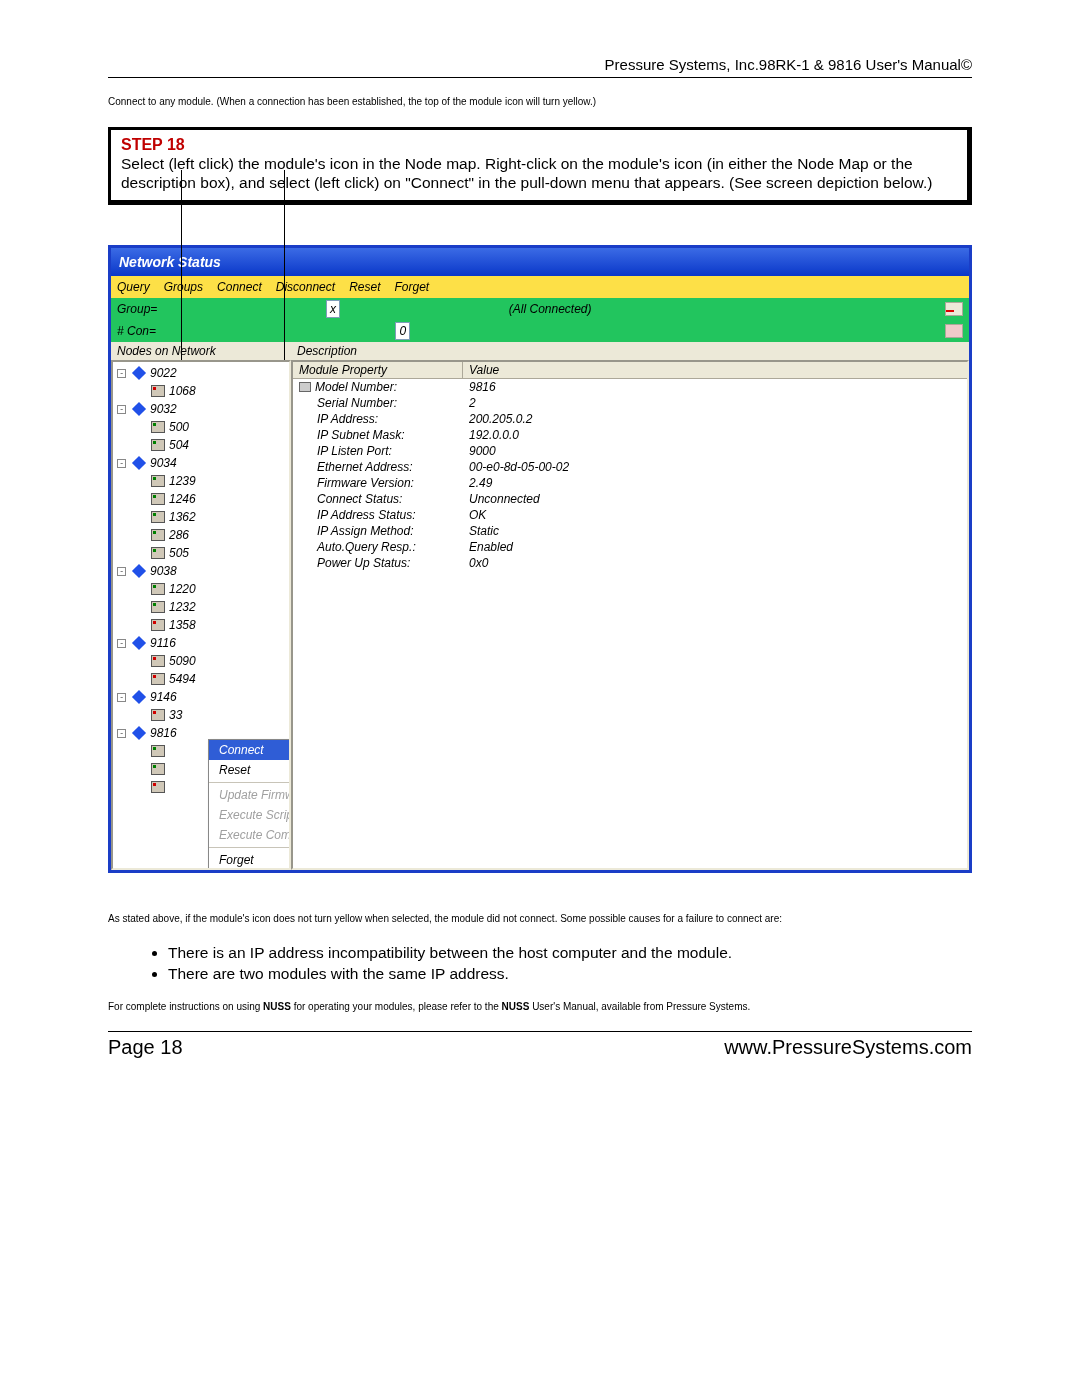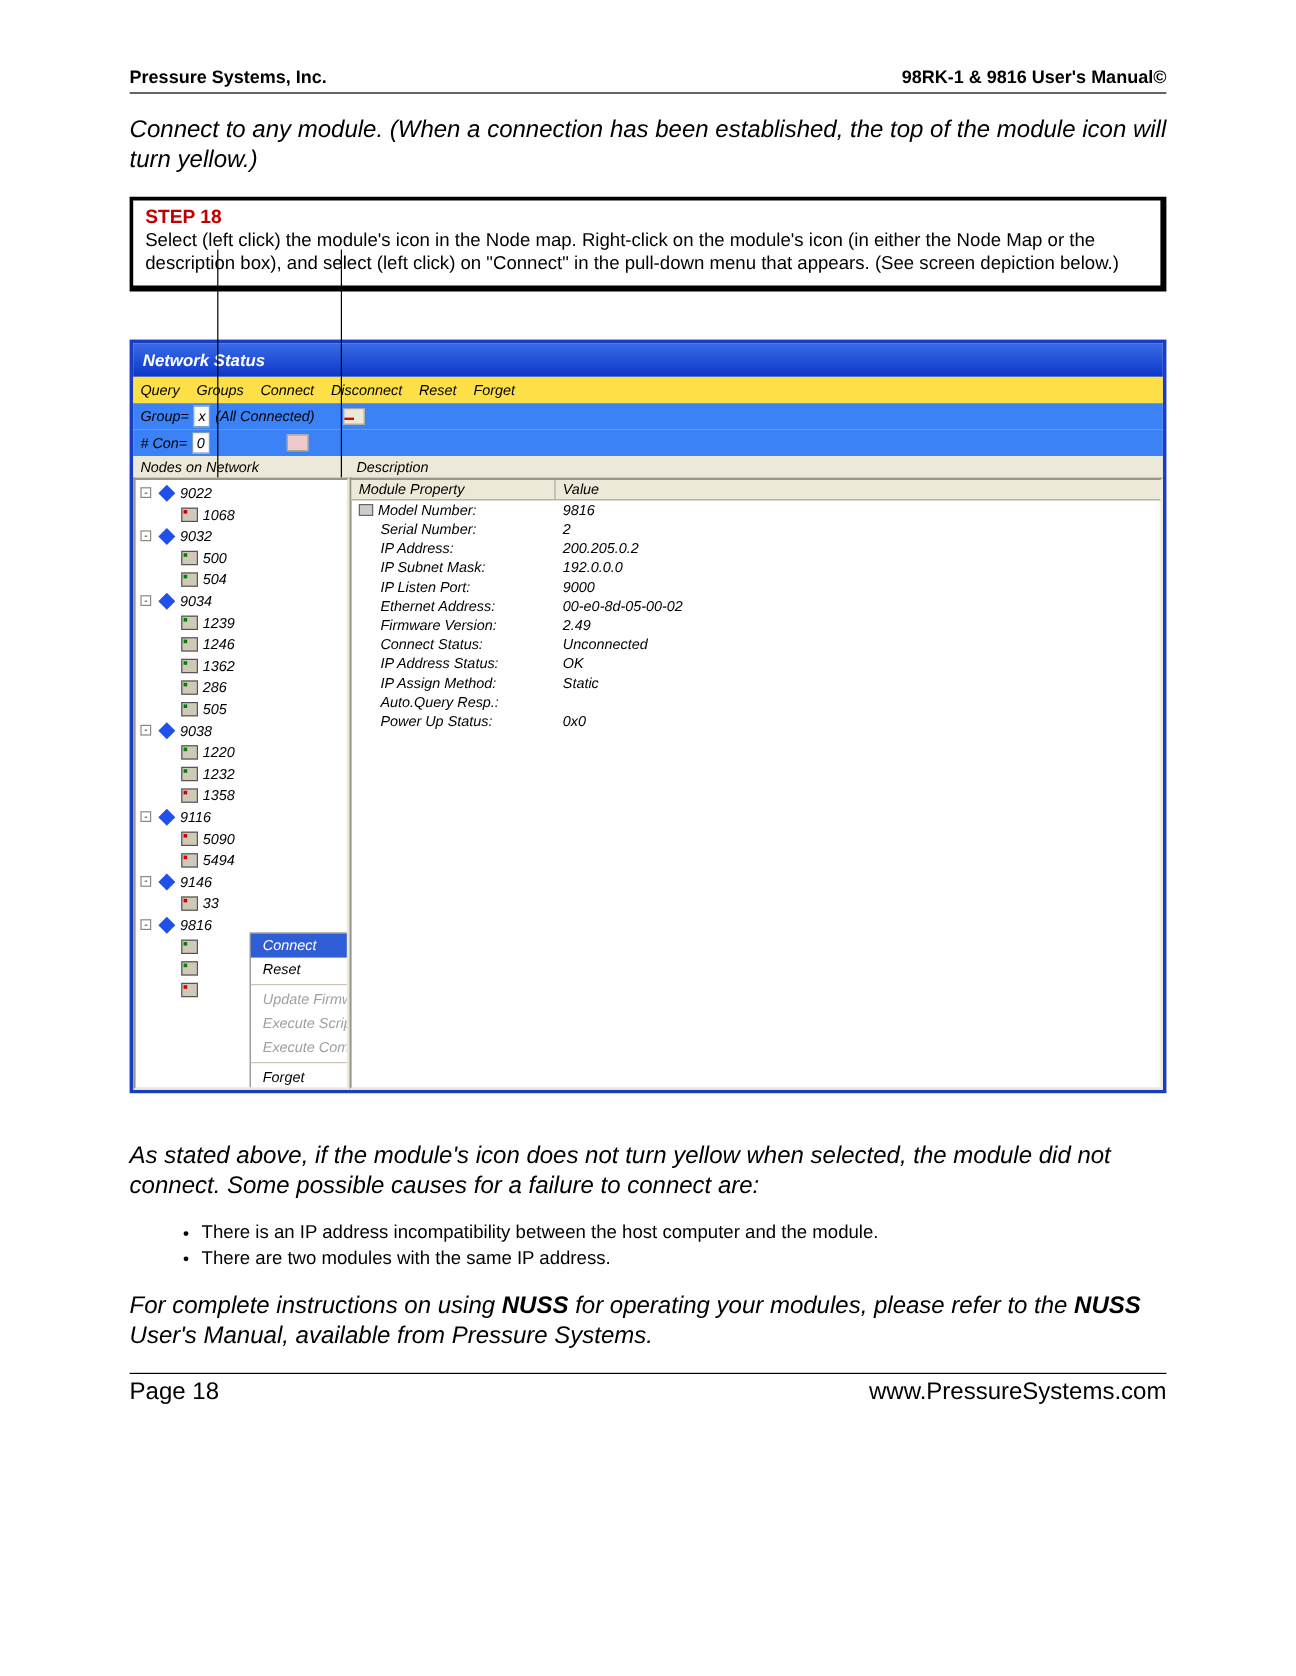--- a/index.html
+++ b/index.html
@@ -9,23 +9,23 @@
     font-family: Arial, Helvetica, sans-serif;
     font-size: 15px;
     color: #000;
     width: 1080px;
   }
   .page {
     padding: 56px 108px 56px 108px;
   }
   .hr { border: none; border-top: 1px solid #000; margin: 4px 0 10px 0; }
   .hr2 { border: none; border-top: 1px solid #000; margin: 16px 0 4px 0; }
-  .header-row { display: flex; justify-content: space-between; font-size: 15px; margin-bottom: 2px; font-weight: bold; }
+  .header-row { display: flex; justify-content: flex-end; font-size: 15px; margin-bottom: 2px; }
   .footer-row { display: flex; justify-content: space-between; font-size: 20px; margin-top: 2px; }
-  .body-text { font-size: 20px; line-height: 1.25; margin: 18px 0; font-style: italic; }
+  .body-text { font-size: 10px; line-height: 1.25; margin: 18px 0; }
   .step-box {
     border: 3px solid #000;
     border-right: 5px solid #000;
     border-bottom: 5px solid #000;
     padding: 6px 10px 8px 10px;
     margin-top: 10px;
   }
   .step-row { display: flex; flex-direction: column; }
   .step-label { color: #c00000; font-weight: bold; font-size: 16px; width: 90px; flex-shrink: 0; }
   .step-text { font-size: 15.5px; line-height: 1.25; }
@@ -48,26 +48,27 @@
   }
   .menubar {
     background: #fde047;
     padding: 4px 6px;
     display: flex;
     gap: 14px;
     font-size: 12px;
   }
   .menubar span { cursor: default; }
   .toolbar-row {
-    background: #3b82f6;
+    background: #22c55e;
     padding: 2px 6px;
     display: flex;
     align-items: center;
     gap: 4px;
     font-size: 12px;
+    justify-content: space-between;
   }
   .field-box {
     background: #fff;
     border: 1px solid #7f9db9;
     padding: 1px 3px;
     font-size: 12px;
     min-width: 12px;
     display: inline-block;
   }
   .toolbar-btn {
@@ -382,20 +383,21 @@
                   <span style="width: 14px; display: inline-block;"></span>
                   <span>IP Assign Method:</span>
                 </div>
                 <div class="col2">Static</div>
               </div>
               <div class="prop-row">
                 <div class="col1">
                   <span style="width: 14px; display: inline-block;"></span>
                   <span>Auto.Query Resp.:</span>
                 </div>
+                <div class="col2">Enabled</div>
               </div>
               <div class="prop-row">
                 <div class="col1">
                   <span style="width: 14px; display: inline-block;"></span>
                   <span>Power Up Status:</span>
                 </div>
                 <div class="col2">0x0</div>
               </div>
             </div>
         </div>

